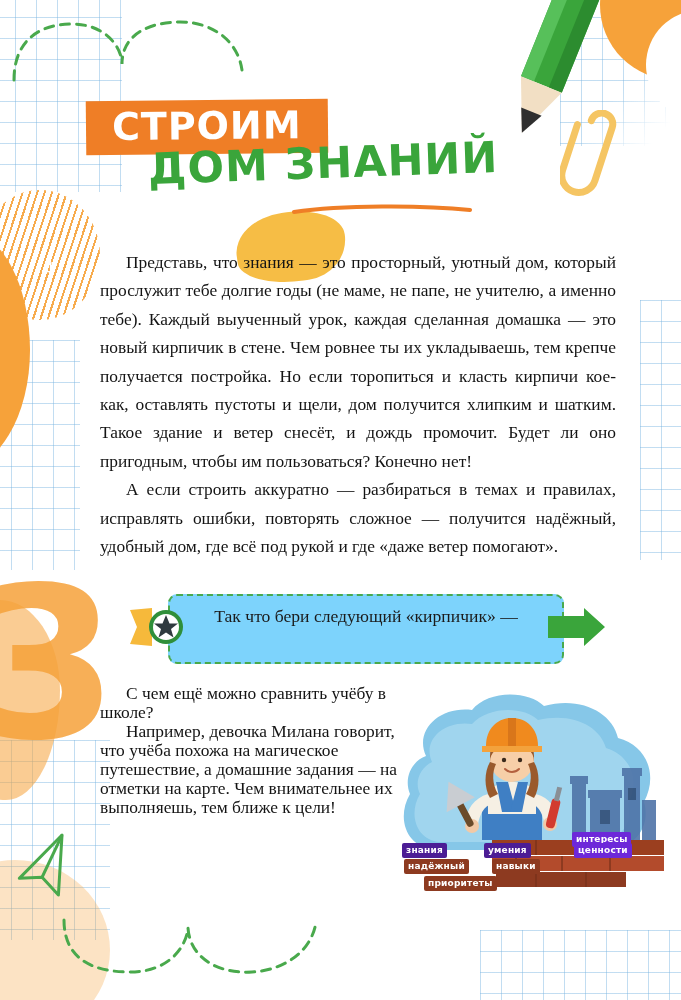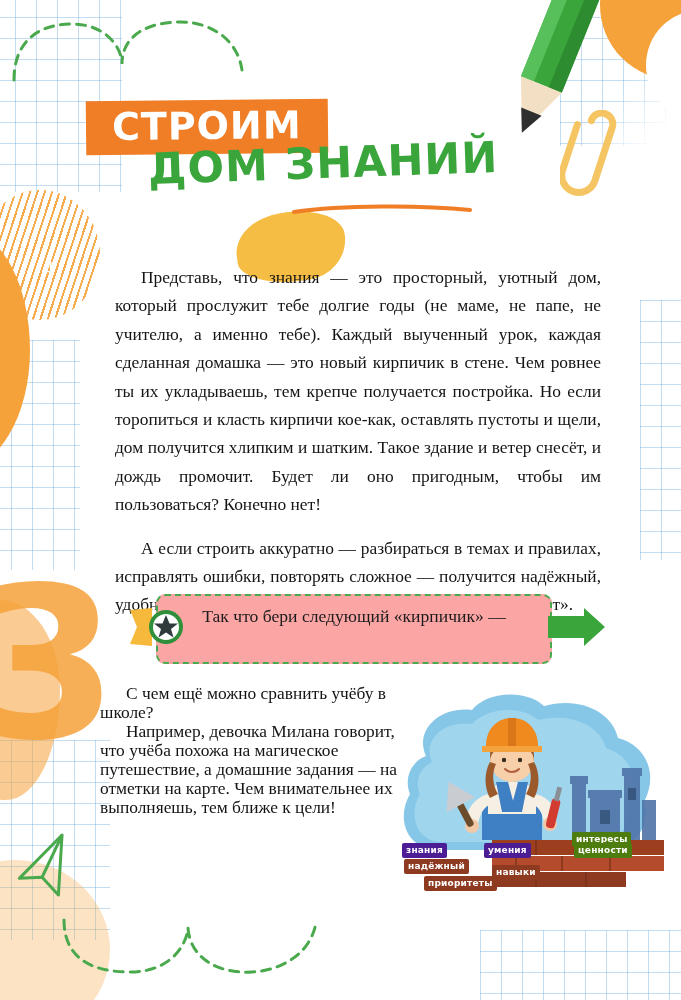--- a/index.html
+++ b/index.html
@@ -192,30 +192,30 @@
     left: 100px;
     top: 248px;
     width: 516px;
     font-family: "Liberation Serif", serif;
     font-size: 17.4px;
     line-height: 28.4px;
     color: #141414;
     text-align: justify;
     text-justify: inter-word;
   }
-  .body-text p { margin: 15px; text-indent: 26px; }
+  .body-text p { margin: 0; text-indent: 26px; }
 
   
   .callout {
     position: absolute;
-    left: 156px; top: 594px;
+    left: 168px; top: 594px;
     width: 392px; height: 66px;
     border: 2px dashed #49a94c;
     border-radius: 9px;
-    background: #fca5a5;
+    background: #7dd3fc;
   }
   .callout-text {
     position: absolute;
     left: 0; top: 8px;
     width: 392px;
     text-align: center;
     font-family: "Liberation Serif", serif;
     font-size: 17.6px;
     line-height: 25px;
     color: #1b1b1b;
@@ -256,21 +256,21 @@
     font-weight: 700;
     color: #ffffff;
     font-size: 9px;
     letter-spacing: .2px;
     text-align: center;
     line-height: 13px;
     border-radius: 2px;
     padding: 1px 4px;
     white-space: nowrap;
   }
-  .brick-red   { background: #4d7c0f; }
+  .brick-red   { background: #6d28d9; }
   .brick-dark  { background: #8d3a20; }
   .brick-brown { background: #4c1d95; }
 </style>
 </head>
 <body>
 
 <div id="page">
 
   <div class="grid-patch grid-tl"></div>
   <div class="grid-patch grid-tr"></div>
@@ -437,17 +437,17 @@
         </g>
       </g>
     </svg>
 
     
     <div class="illo-brick brick-red" style="left:176px; top:142px;">интересы</div>
     <div class="illo-brick brick-brown" style="left:6px;   top:153px;">знания</div>
     <div class="illo-brick brick-brown" style="left:88px;  top:153px;">умения</div>
     <div class="illo-brick brick-red" style="left:178px; top:153px;">ценности</div>
     <div class="illo-brick brick-dark" style="left:8px;   top:169px;">надёжный</div>
-    <div class="illo-brick brick-dark" style="left:96px;  top:175px;">навыки</div>
+    <div class="illo-brick brick-dark" style="left:96px;  top:169px;">навыки</div>
     <div class="illo-brick brick-dark" style="left:28px;  top:186px;">приоритеты</div>
   </div>
 
 </div>
 
 </body></html>

